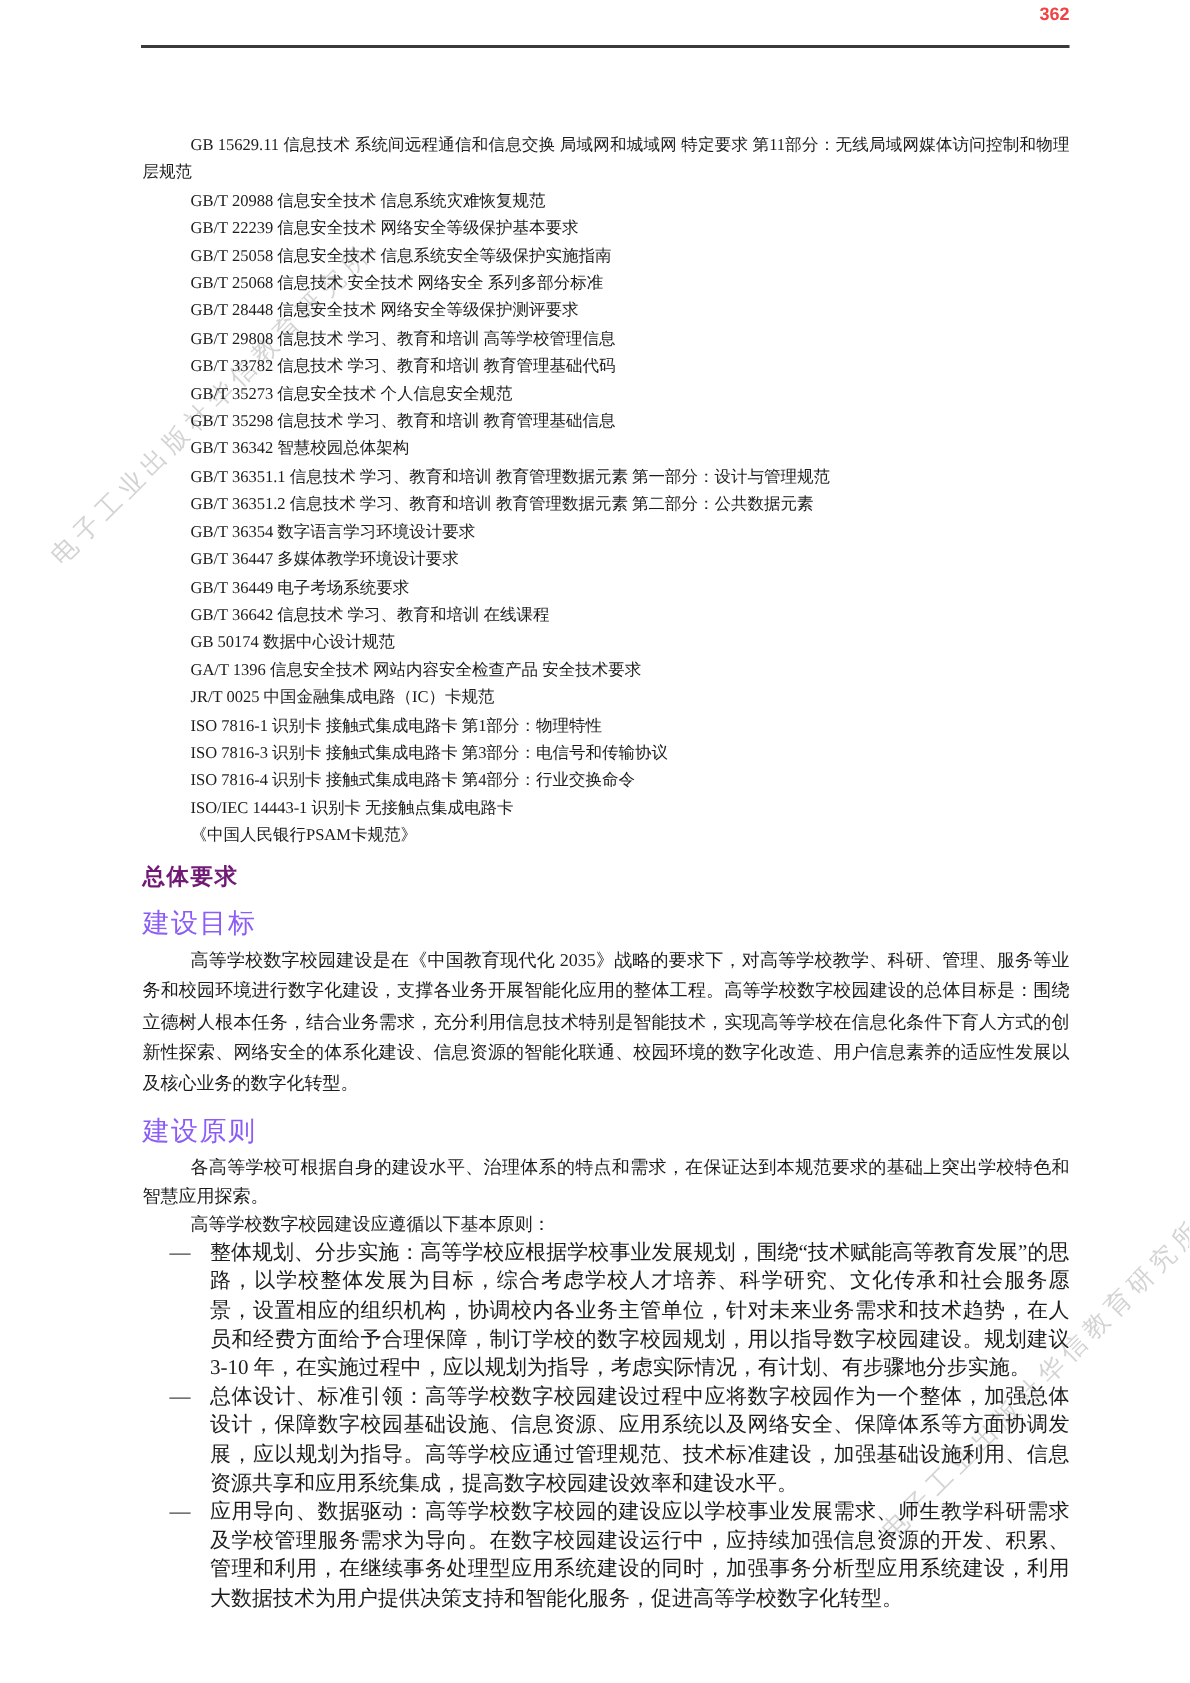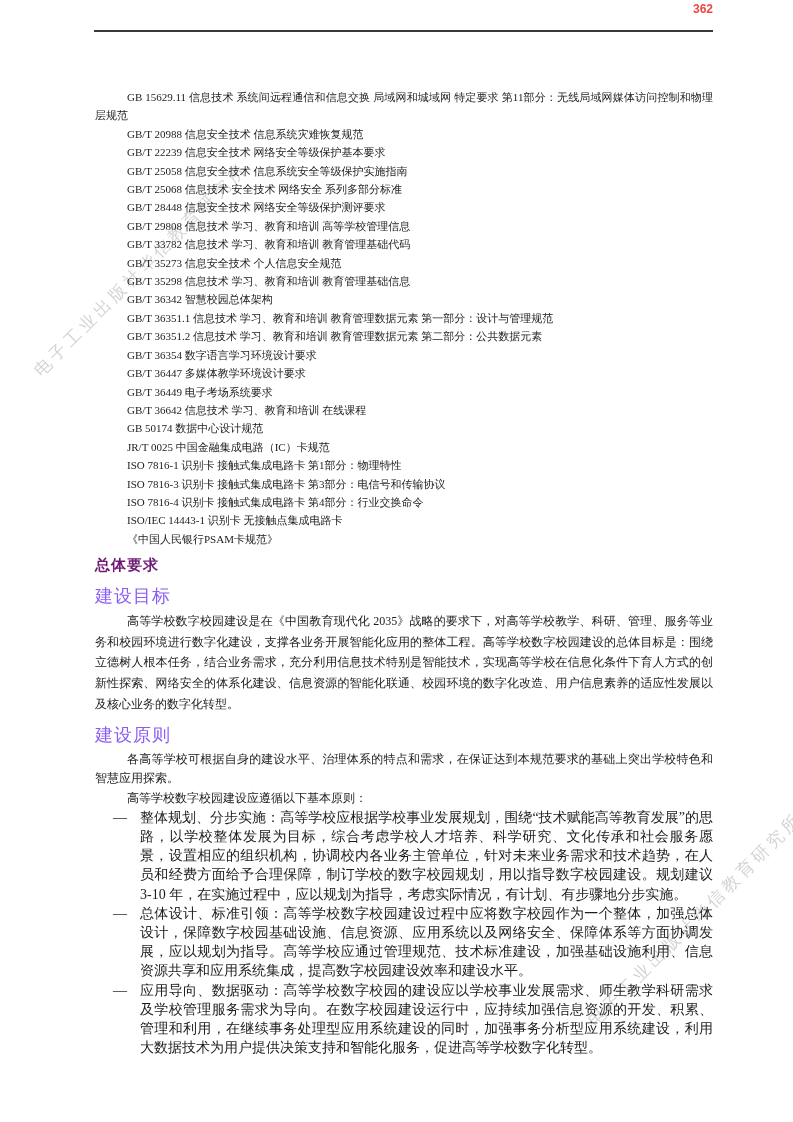--- a/index.html
+++ b/index.html
@@ -120,20 +120,21 @@
         <p>GB/T 35273 信息安全技术 个人信息安全规范</p>
         <p>GB/T 35298 信息技术 学习、教育和培训 教育管理基础信息</p>
         <p>GB/T 36342 智慧校园总体架构</p>
         <p>GB/T 36351.1 信息技术 学习、教育和培训 教育管理数据元素 第一部分：设计与管理规范</p>
         <p>GB/T 36351.2 信息技术 学习、教育和培训 教育管理数据元素 第二部分：公共数据元素</p>
         <p>GB/T 36354 数字语言学习环境设计要求</p>
         <p>GB/T 36447 多媒体教学环境设计要求</p>
         <p>GB/T 36449 电子考场系统要求</p>
         <p>GB/T 36642 信息技术 学习、教育和培训 在线课程</p>
         <p>GB 50174 数据中心设计规范</p>
+        <p>GA/T 1396 信息安全技术 网站内容安全检查产品 安全技术要求</p>
         <p>JR/T 0025 中国金融集成电路（IC）卡规范</p>
         <p>ISO 7816-1 识别卡 接触式集成电路卡 第1部分：物理特性</p>
         <p>ISO 7816-3 识别卡 接触式集成电路卡 第3部分：电信号和传输协议</p>
         <p>ISO 7816-4 识别卡 接触式集成电路卡 第4部分：行业交换命令</p>
         <p>ISO/IEC 14443-1 识别卡 无接触点集成电路卡</p>
         <p>《中国人民银行PSAM卡规范》</p>
     </div>
 
     <h2 class="h-major">总体要求</h2>
 

